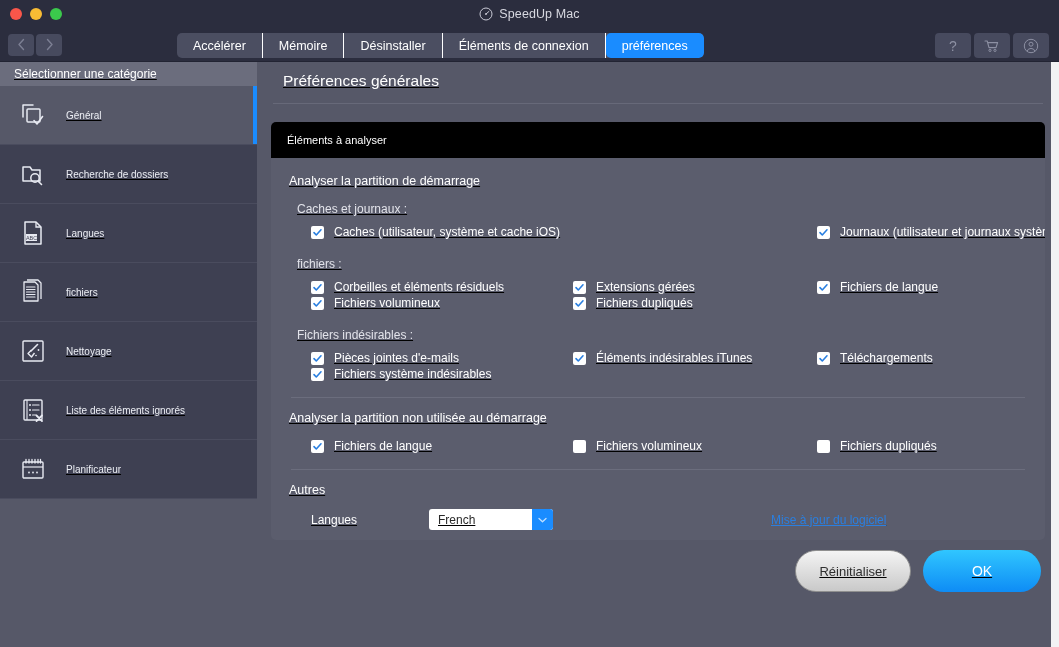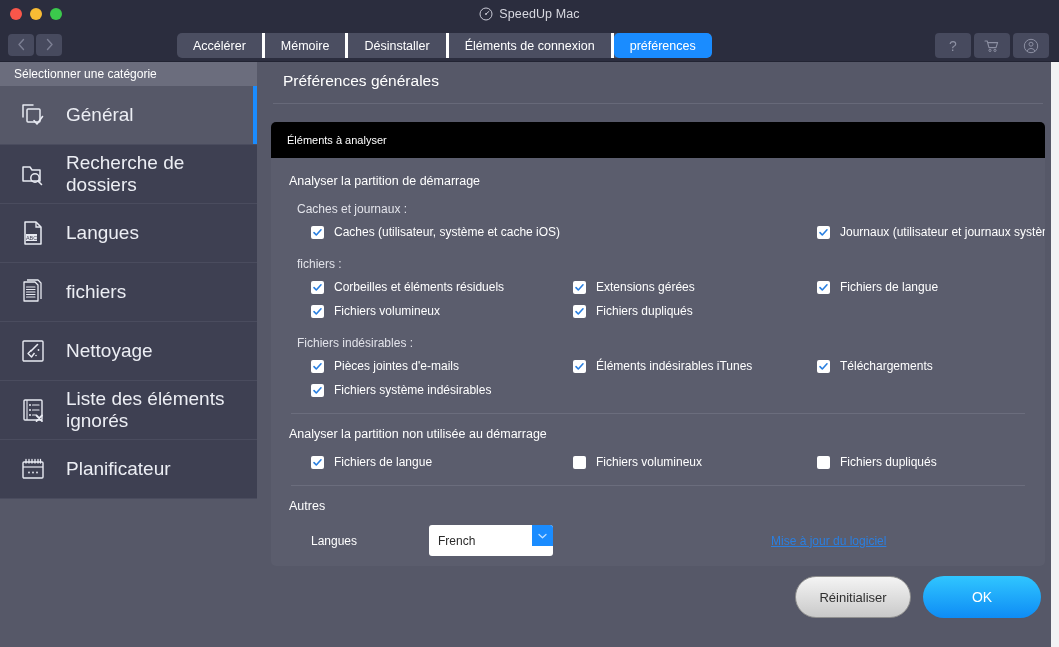--- a/index.html
+++ b/index.html
@@ -64,40 +64,40 @@
     display: flex;
     background: #4b4e61;
     border-radius: 5px;
     overflow: hidden;
   }
   .tab {
     height: 25px;
     padding: 0 16px;
     display: flex; align-items: center; justify-content: center;
     font-size: 12.5px; color: #ffffff;
-    border-right: 3px solid #ffffff;
+    border-right: 1px solid #ffffff;
     white-space: nowrap;
   }
   .tab:last-child { border-right: none; }
   .tab.active { background: #1a8cff; border-radius: 5px; }
 
   .toolbar-right {
     position: absolute; right: 10px; top: 5px;
     display: flex; gap: 3px;
   }
   .tbtn {
     width: 36px; height: 25px;
     background: #474a5e; border-radius: 4px;
     display: flex; align-items: center; justify-content: center;
   }
   .tbtn .q { font-size: 14px; color: #8d90a3; font-weight: 400; }
   .tbtn svg { display: block; }
 
   
-  .body { flex: 1 1 auto; display: flex; min-height: 0; position: relative; }
+  .body { flex: 1 1 auto; display: flex; min-height: 0; position: relative; text-decoration: underline; }
 
   
   .sidebar {
     width: 257px; flex: 0 0 257px;
     background: #3e4052;
     display: flex; flex-direction: column;
   }
   .sidebar-head {
     height: 24px; flex: 0 0 24px;
     background: #6b6d7d;
@@ -117,21 +117,21 @@
     content: ""; position: absolute; right: 0; top: 0; bottom: 0;
     width: 4px; background: #1a8cff;
   }
   .side-icon {
     width: 30px; height: 30px; flex: 0 0 30px;
     display: flex; align-items: center; justify-content: center;
   }
   .side-icon svg { display: block; }
   .side-label {
     margin-left: 18px;
-    font-size: 19px; color: #eceef4;
+    font-size: 10px; color: #eceef4;
   }
   .sidebar-fill { flex: 1 1 auto; background: #565868; }
 
   
   .main {
     flex: 1 1 auto;
     background: #565868;
     display: flex; flex-direction: column;
     min-width: 0;
     position: relative;
@@ -165,21 +165,21 @@
     margin-bottom: 14px;
   }
   .sub-title {
     font-size: 12px; color: #e2e3ea;
     margin: 0 0 9px 8px;
   }
 
   .cols {
     display: grid;
     grid-template-columns: 262px 244px 1fr;
-    row-gap: 10px;
+    row-gap: 2px;
     margin-left: 22px;
   }
   .cols.single { grid-template-columns: 506px 1fr; }
   .cols.partition { grid-template-columns: 262px 244px 1fr; }
 
   .chk {
     display: flex; align-items: center;
     font-size: 12px; color: #ffffff;
     white-space: nowrap;
   }
@@ -199,21 +199,21 @@
 
   .other-row {
     display: flex; align-items: center;
     margin-left: 22px; margin-top: 12px;
   }
   .other-label {
     font-size: 12px; color: #ffffff;
     width: 118px; flex: 0 0 118px;
   }
   .select {
-    width: 124px; height: 31px;
+    width: 124px; height: 21px;
     background: #ffffff;
     border-radius: 3px;
     display: flex; align-items: center;
     position: relative;
     overflow: hidden;
   }
   .select-value {
     font-size: 12px; color: #2a2a2a;
     padding-left: 9px;
   }

